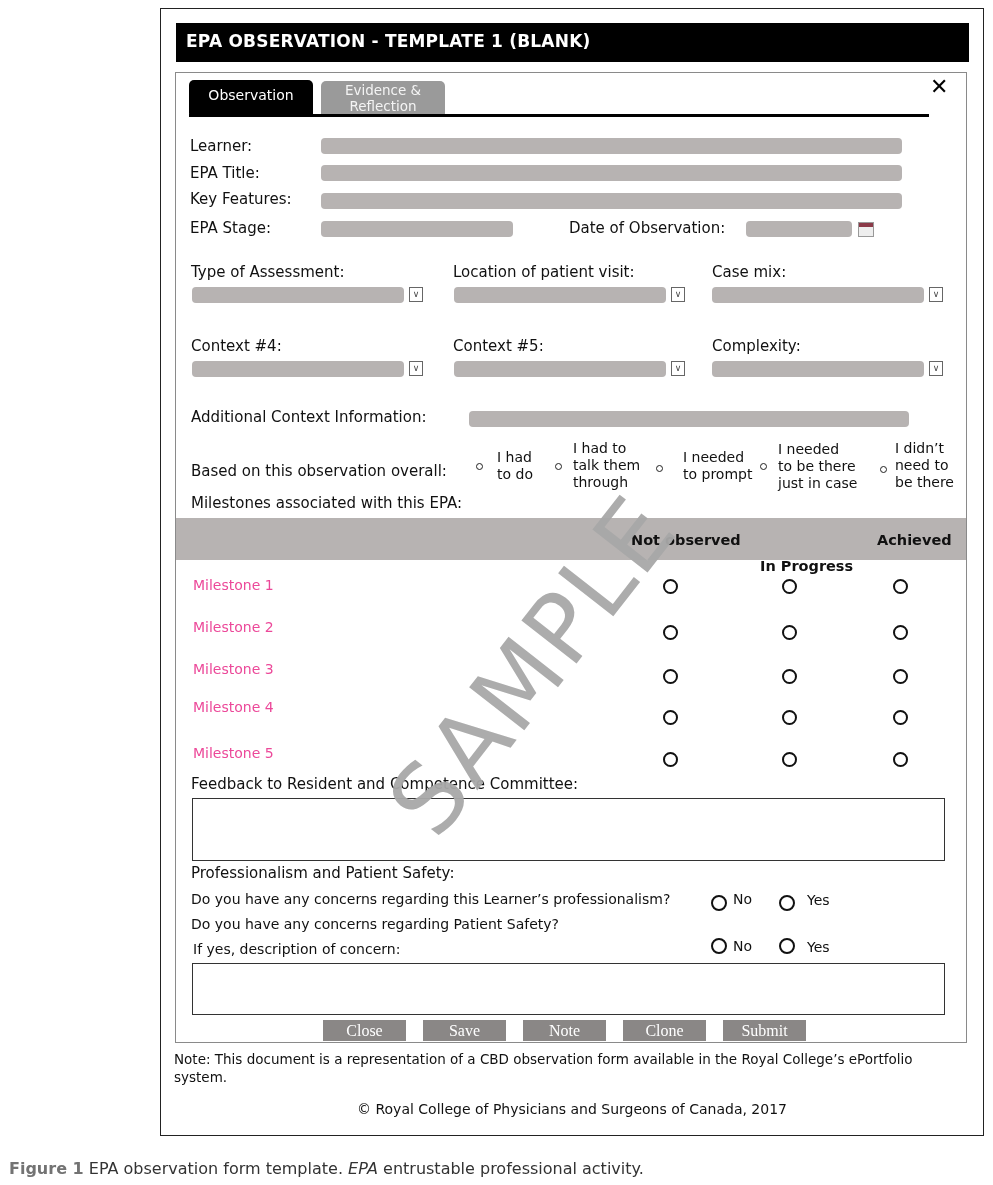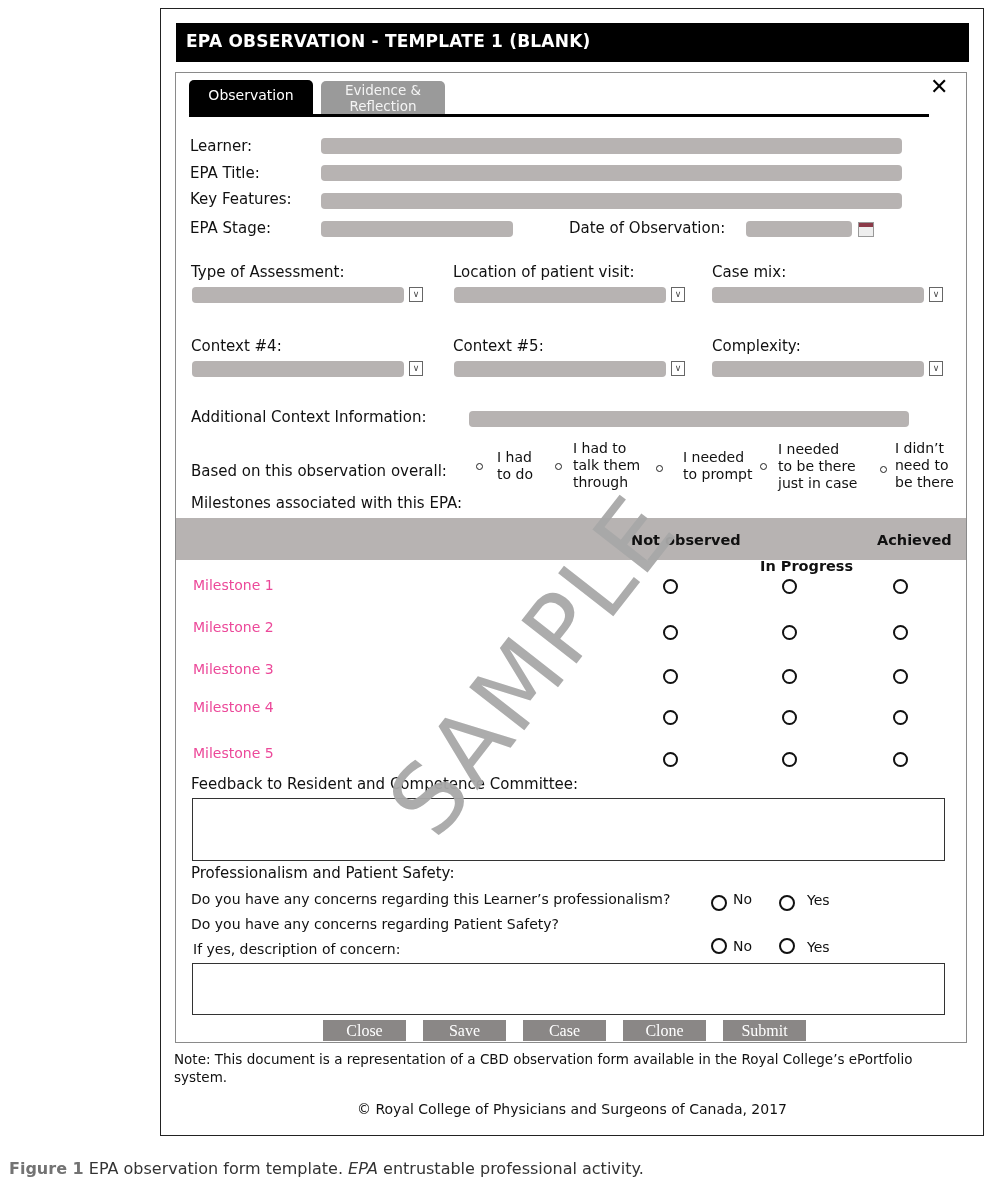--- a/index.html
+++ b/index.html
@@ -172,21 +172,21 @@
 <div class="lbl" style="left:193px;top:941px;font-size:14px;">If yes, description of concern:</div>
 <div class="bigradio" style="left:711px;top:938px;width:16px;height:16px;"></div>
 <div class="lbl" style="left:733px;top:938px;font-size:14px;">No</div>
 <div class="bigradio" style="left:779px;top:938px;width:16px;height:16px;"></div>
 <div class="lbl" style="left:807px;top:939px;font-size:14px;">Yes</div>
 
 <div class="textarea" style="left:192px;top:963px;width:753px;height:52px;"></div>
 
 <div class="btn" style="left:323px;">Close</div>
 <div class="btn" style="left:423px;">Save</div>
-<div class="btn" style="left:523px;">Case</div>
+<div class="btn" style="left:523px;">Note</div>
 <div class="btn" style="left:623px;">Clone</div>
 <div class="btn" style="left:723px;">Submit</div>
 
 <div class="watermark">SAMPLE</div>
 
 <div class="note">Note: This document is a representation of a CBD observation form available in the Royal College’s ePortfolio system.</div>
 <div class="copy">© Royal College of Physicians and Surgeons of Canada, 2017</div>
 
 <div class="caption"><span class="fig">Figure 1</span><span> EPA observation form template. </span><i>EPA</i><span> entrustable professional activity.</span></div>
 

